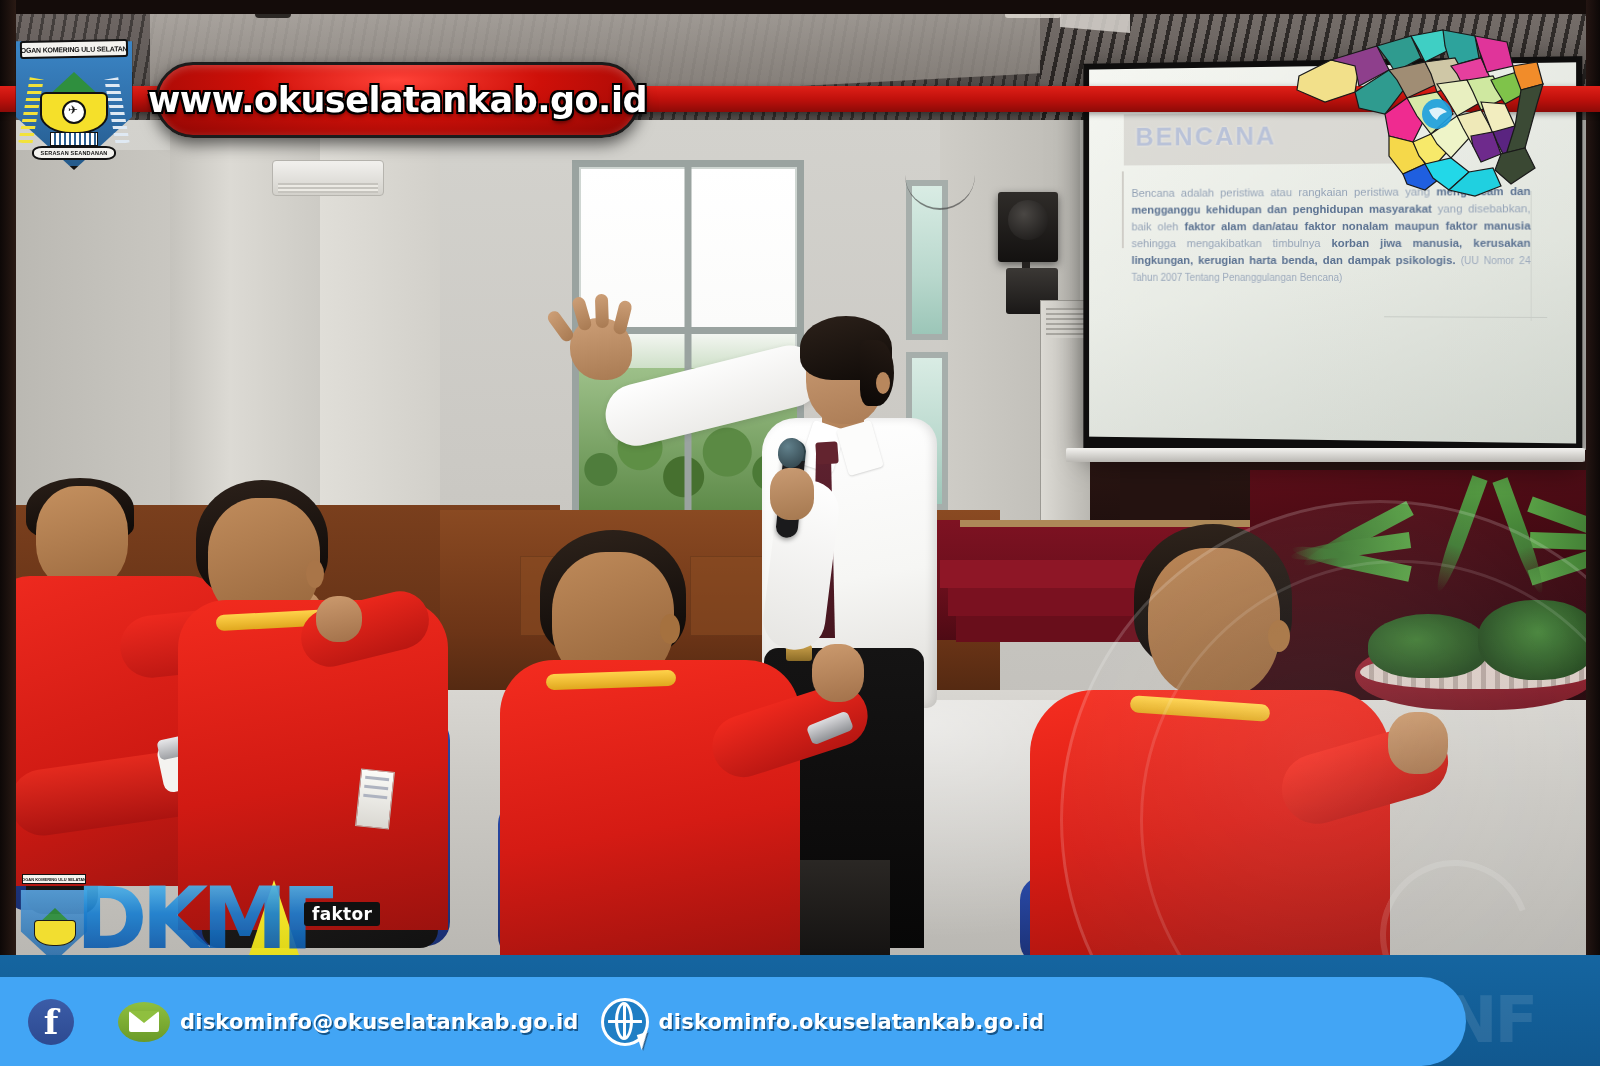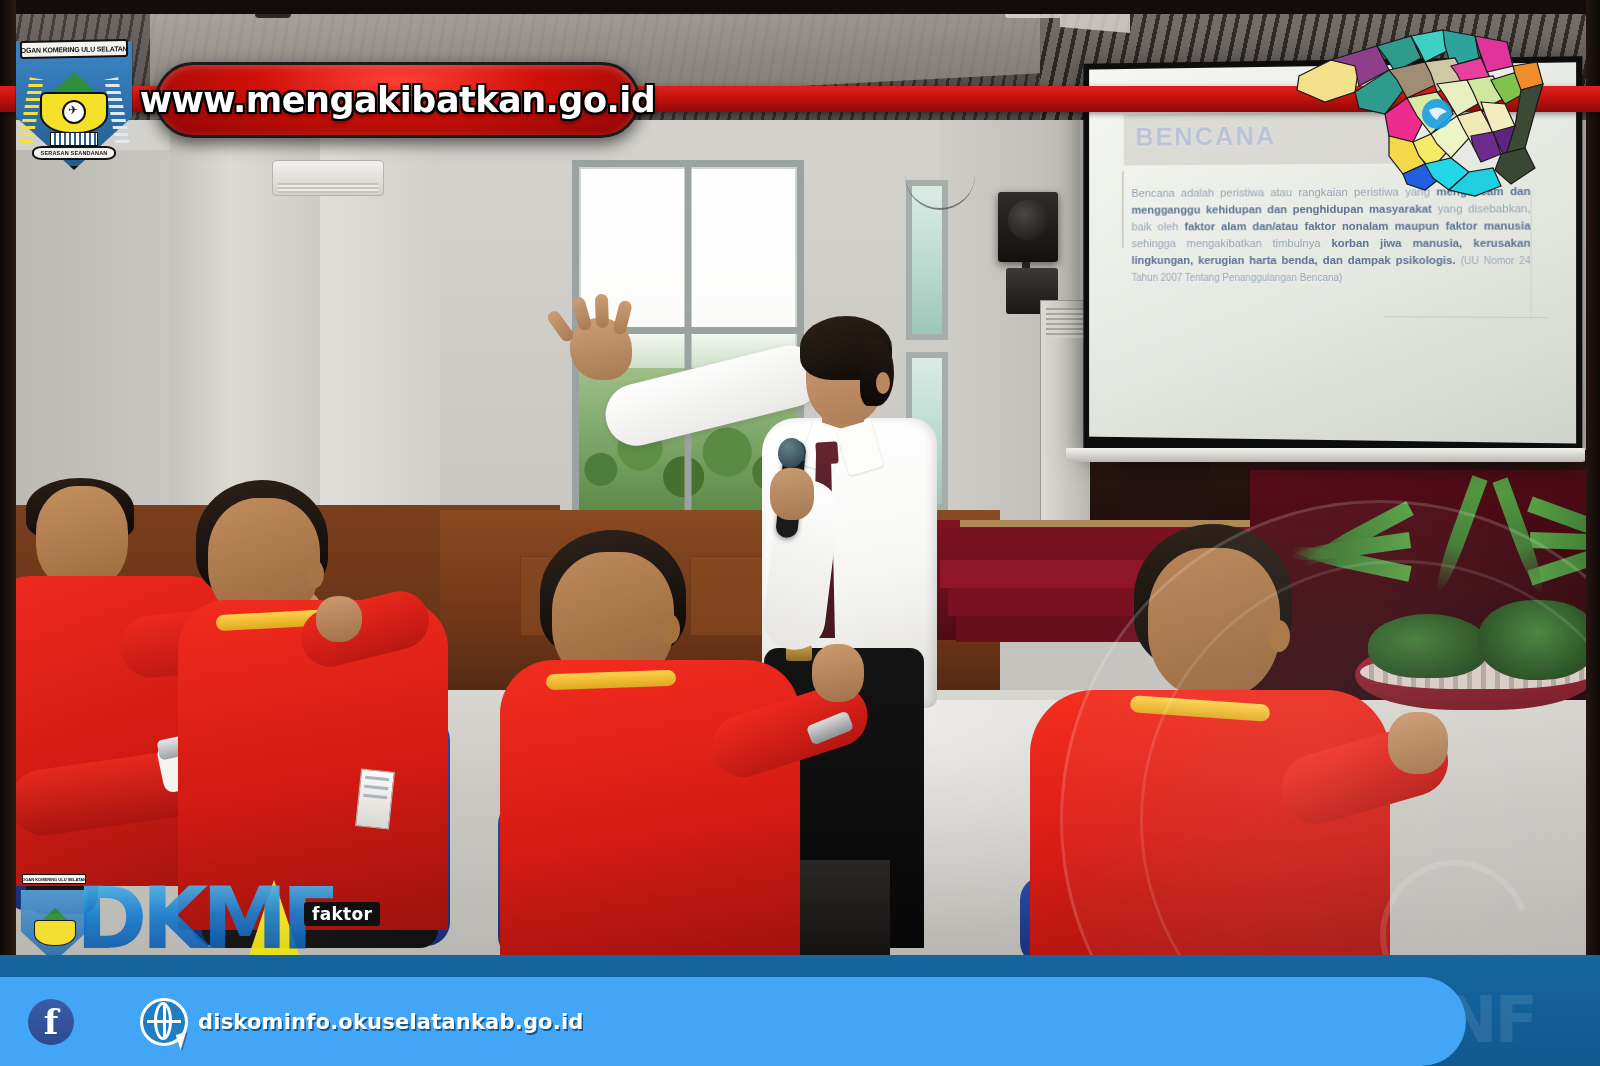--- a/index.html
+++ b/index.html
@@ -835,21 +835,21 @@
     <div class="crest-base"></div>
     <div class="crest-ribbon">
       <span>OGAN KOMERING ULU SELATAN</span>
     </div>
     <div class="crest-scroll">
       <span>SERASAN SEANDANAN</span>
     </div>
   </div>
 
   <div class="url-pill">
-    <span class="url-text">www.mengakibatkan.go.id</span>
+    <span class="url-text">www.okuselatankab.go.id</span>
   </div>
 
   <div class="map-wrap">
     <svg width="260" height="180" viewBox="0 0 260 180">
       <g stroke="#1a1a1a" stroke-width="1.2">
         <polygon points="14,58 46,42 74,48 70,74 40,84 12,72" fill="#f2e08a"></polygon>
         <polygon points="46,42 92,28 104,52 74,68 70,48" fill="#8e3f8c"></polygon>
         <polygon points="92,28 126,18 136,40 110,54 104,44" fill="#2f9b8f"></polygon>
         <polygon points="126,18 158,12 168,30 140,44 134,32" fill="#3fcfc4"></polygon>
         <polygon points="158,12 190,18 194,40 166,48 160,28" fill="#2da39c"></polygon>
@@ -904,20 +904,26 @@
       <div class="ic ic-fb">
         <span>f</span>
       </div>
     </div>
 
     <div class="fsep"></div>
 
 
     <div class="fsep"></div>
 
+    <div class="fitem">
+      <div class="ic ic-mail">
+          <i></i>
+        </div>
+      <div class="flabel">diskominfo@okuselatankab.go.id</div>
+    </div>
 
     <div class="fsep"></div>
 
     <div class="fitem">
       <div class="ic ic-web">
         <div class="grid"></div>
         <div class="ell1"></div>
         <div class="cursor"></div>
       </div>
       <div class="flabel">diskominfo.okuselatankab.go.id</div>

